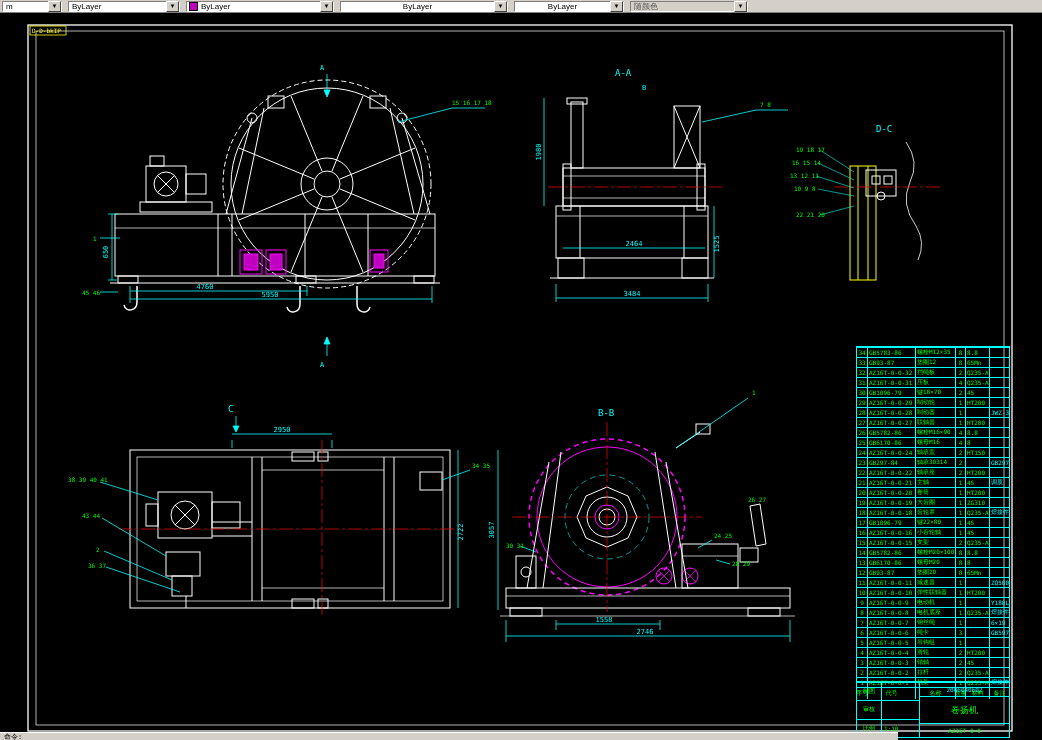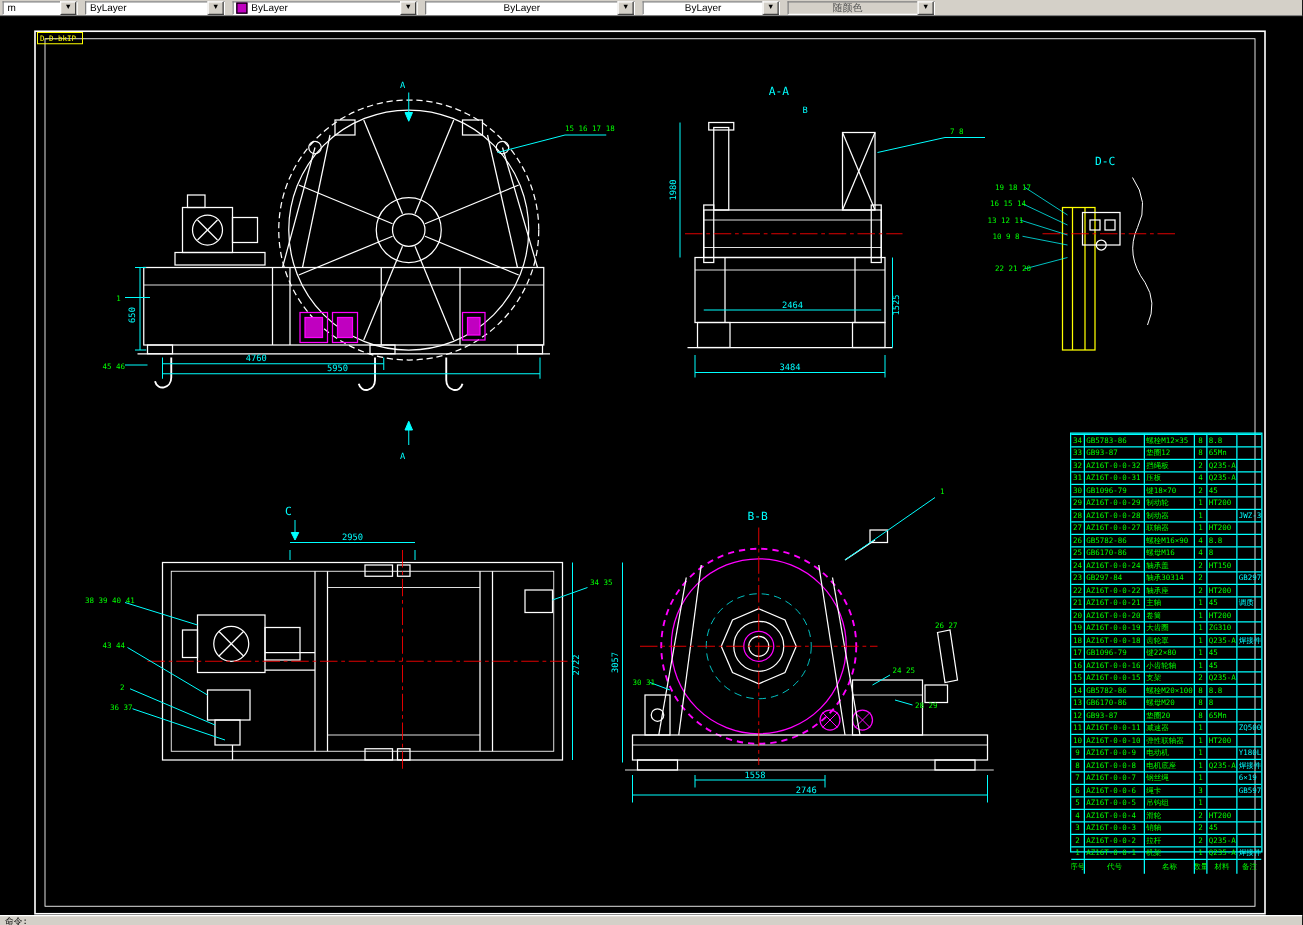--- a/index.html
+++ b/index.html
@@ -7,21 +7,21 @@
        font-family:"Liberation Sans",sans-serif;}
 
   
   #toolbar{position:absolute;left:0;top:0;width:1042px;height:13px;background:#d4d0c8;
            border-bottom:1px solid #808080;display:flex;align-items:center;gap:6px;padding-left:2px;box-sizing:border-box;}
   .combo{height:11px;background:#fff;border:1px solid;border-color:#808080 #fff #fff #808080;
          display:flex;align-items:center;font-size:8px;color:#000;box-sizing:border-box;}
   .combo .ctext{flex:1;padding:0 3px;white-space:nowrap;overflow:hidden;font-family:"Liberation Sans",sans-serif;}
   .combo .cbtn{width:11px;height:9px;background:#d4d0c8;border:1px solid;border-color:#fff #404040 #404040 #fff;
                font-size:6px;line-height:8px;text-align:center;color:#000;}
-  .combo.disabled{background:#d4d0c8;color:#555;padding-left:32px;}
+  .combo.disabled{background:#d4d0c8;color:#555;}
   .swatch{width:7px;height:7px;margin-left:2px;background:#c000c0;border:1px solid #000;flex:none;}
 
   
   #canvas{position:absolute;left:0;top:13px;width:1042px;height:719px;background:#000;}
   svg text{font-family:"DejaVu Sans Mono",monospace;}
   .tc{fill:#00ffff;font-size:7px;}
   .tg{fill:#00ff00;font-size:6px;}
   .tt{fill:#00ffff;font-size:9px;}
   .ty{fill:#ffff00;font-size:6px;}
 
@@ -50,21 +50,21 @@
   .tb-row{flex:1;display:flex;border-bottom:1px solid #00ffff;}
   .tb-row:last-child{border-bottom:none;}
   .tb-lab{width:24px;border-right:1px solid #00ffff;display:flex;align-items:center;justify-content:center;overflow:hidden;}
   .tb-val{flex:1;display:flex;align-items:center;padding-left:2px;overflow:hidden;}
   #tb-right{flex:1;display:flex;flex-direction:column;}
   #tb-sn{height:13px;line-height:13px;color:#00ffff;text-align:center;border-bottom:1px solid #00ffff;overflow:hidden;}
   #tb-title{flex:1;display:flex;align-items:center;justify-content:center;font-size:9px;overflow:hidden;}
   #tb-no{height:13px;line-height:13px;border-top:1px solid #00ffff;text-align:center;overflow:hidden;}
 
   
-  #statusbar{position:absolute;left:0;top:732px;width:1042px;height:8px;background:#d4d0c8;
+  #statusbar{position:absolute;left:0;top:732px;width:898px;height:8px;background:#d4d0c8;
              border-top:1px solid #fff;font-size:7px;color:#000;line-height:8px;padding-left:4px;box-sizing:border-box;
              font-family:"DejaVu Sans Mono",monospace;}
 </style>
 </head>
 <body>
 
 <div id="app">
 
   <div id="toolbar">
     <div class="combo" style="width:60px">
@@ -661,19 +661,40 @@
         <div class="bc seq">序号</div>
         <div class="bc code">代号</div>
         <div class="bc name">名称</div>
         <div class="bc qty">数量</div>
         <div class="bc material">材料</div>
         <div class="bc remark">备注</div>
       </div>
     </div>
 
     
+    <div id="tblock">
+      <div id="tb-left">
+        <div class="tb-row">
+          <span class="tb-lab">制图</span>
+          <span class="tb-val"></span>
+        </div>
+        <div class="tb-row">
+          <span class="tb-lab">审核</span>
+          <span class="tb-val"></span>
+        </div>
+        <div class="tb-row">
+          <span class="tb-lab">比例</span>
+          <span class="tb-val">1:10</span>
+        </div>
+      </div>
+      <div id="tb-right">
+        <div id="tb-sn">2006040602</div>
+        <div id="tb-title">卷扬机</div>
+        <div id="tb-no">AZ16T-0-0</div>
+      </div>
+    </div>
   </div>
 
   <div id="statusbar">
     <span>命令:</span>
   </div>
 
 </div>
 
 </body></html>

